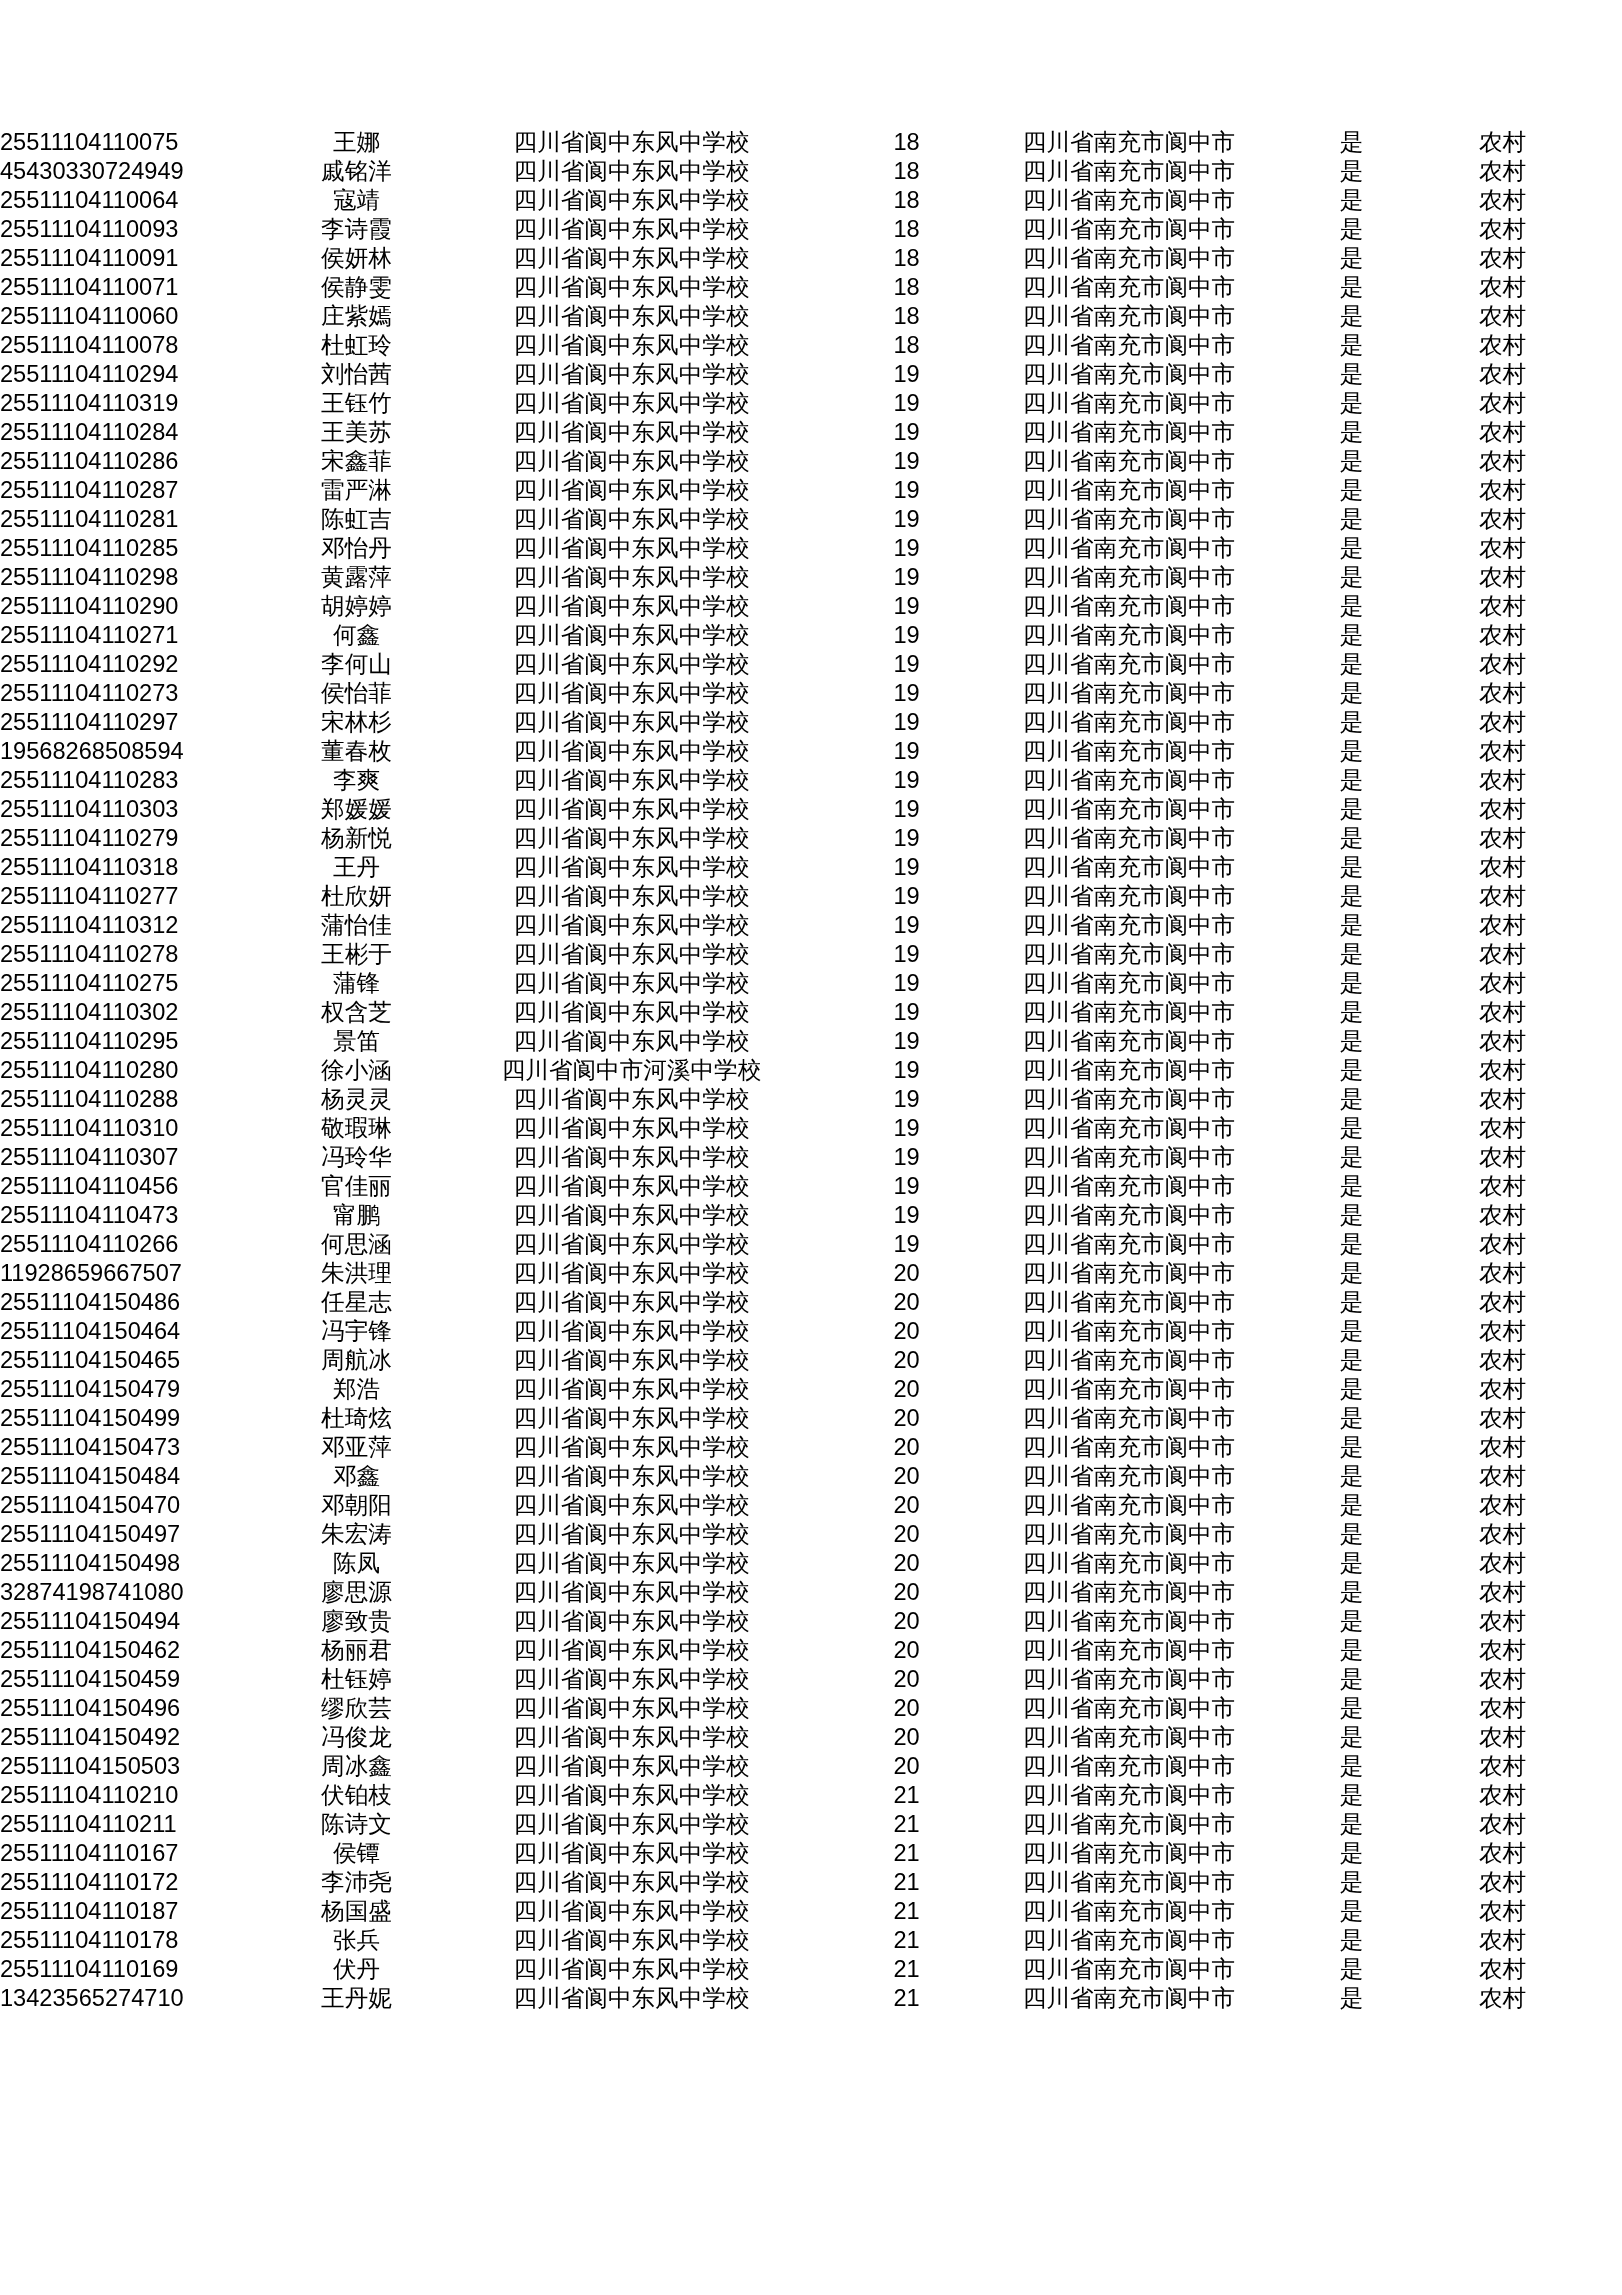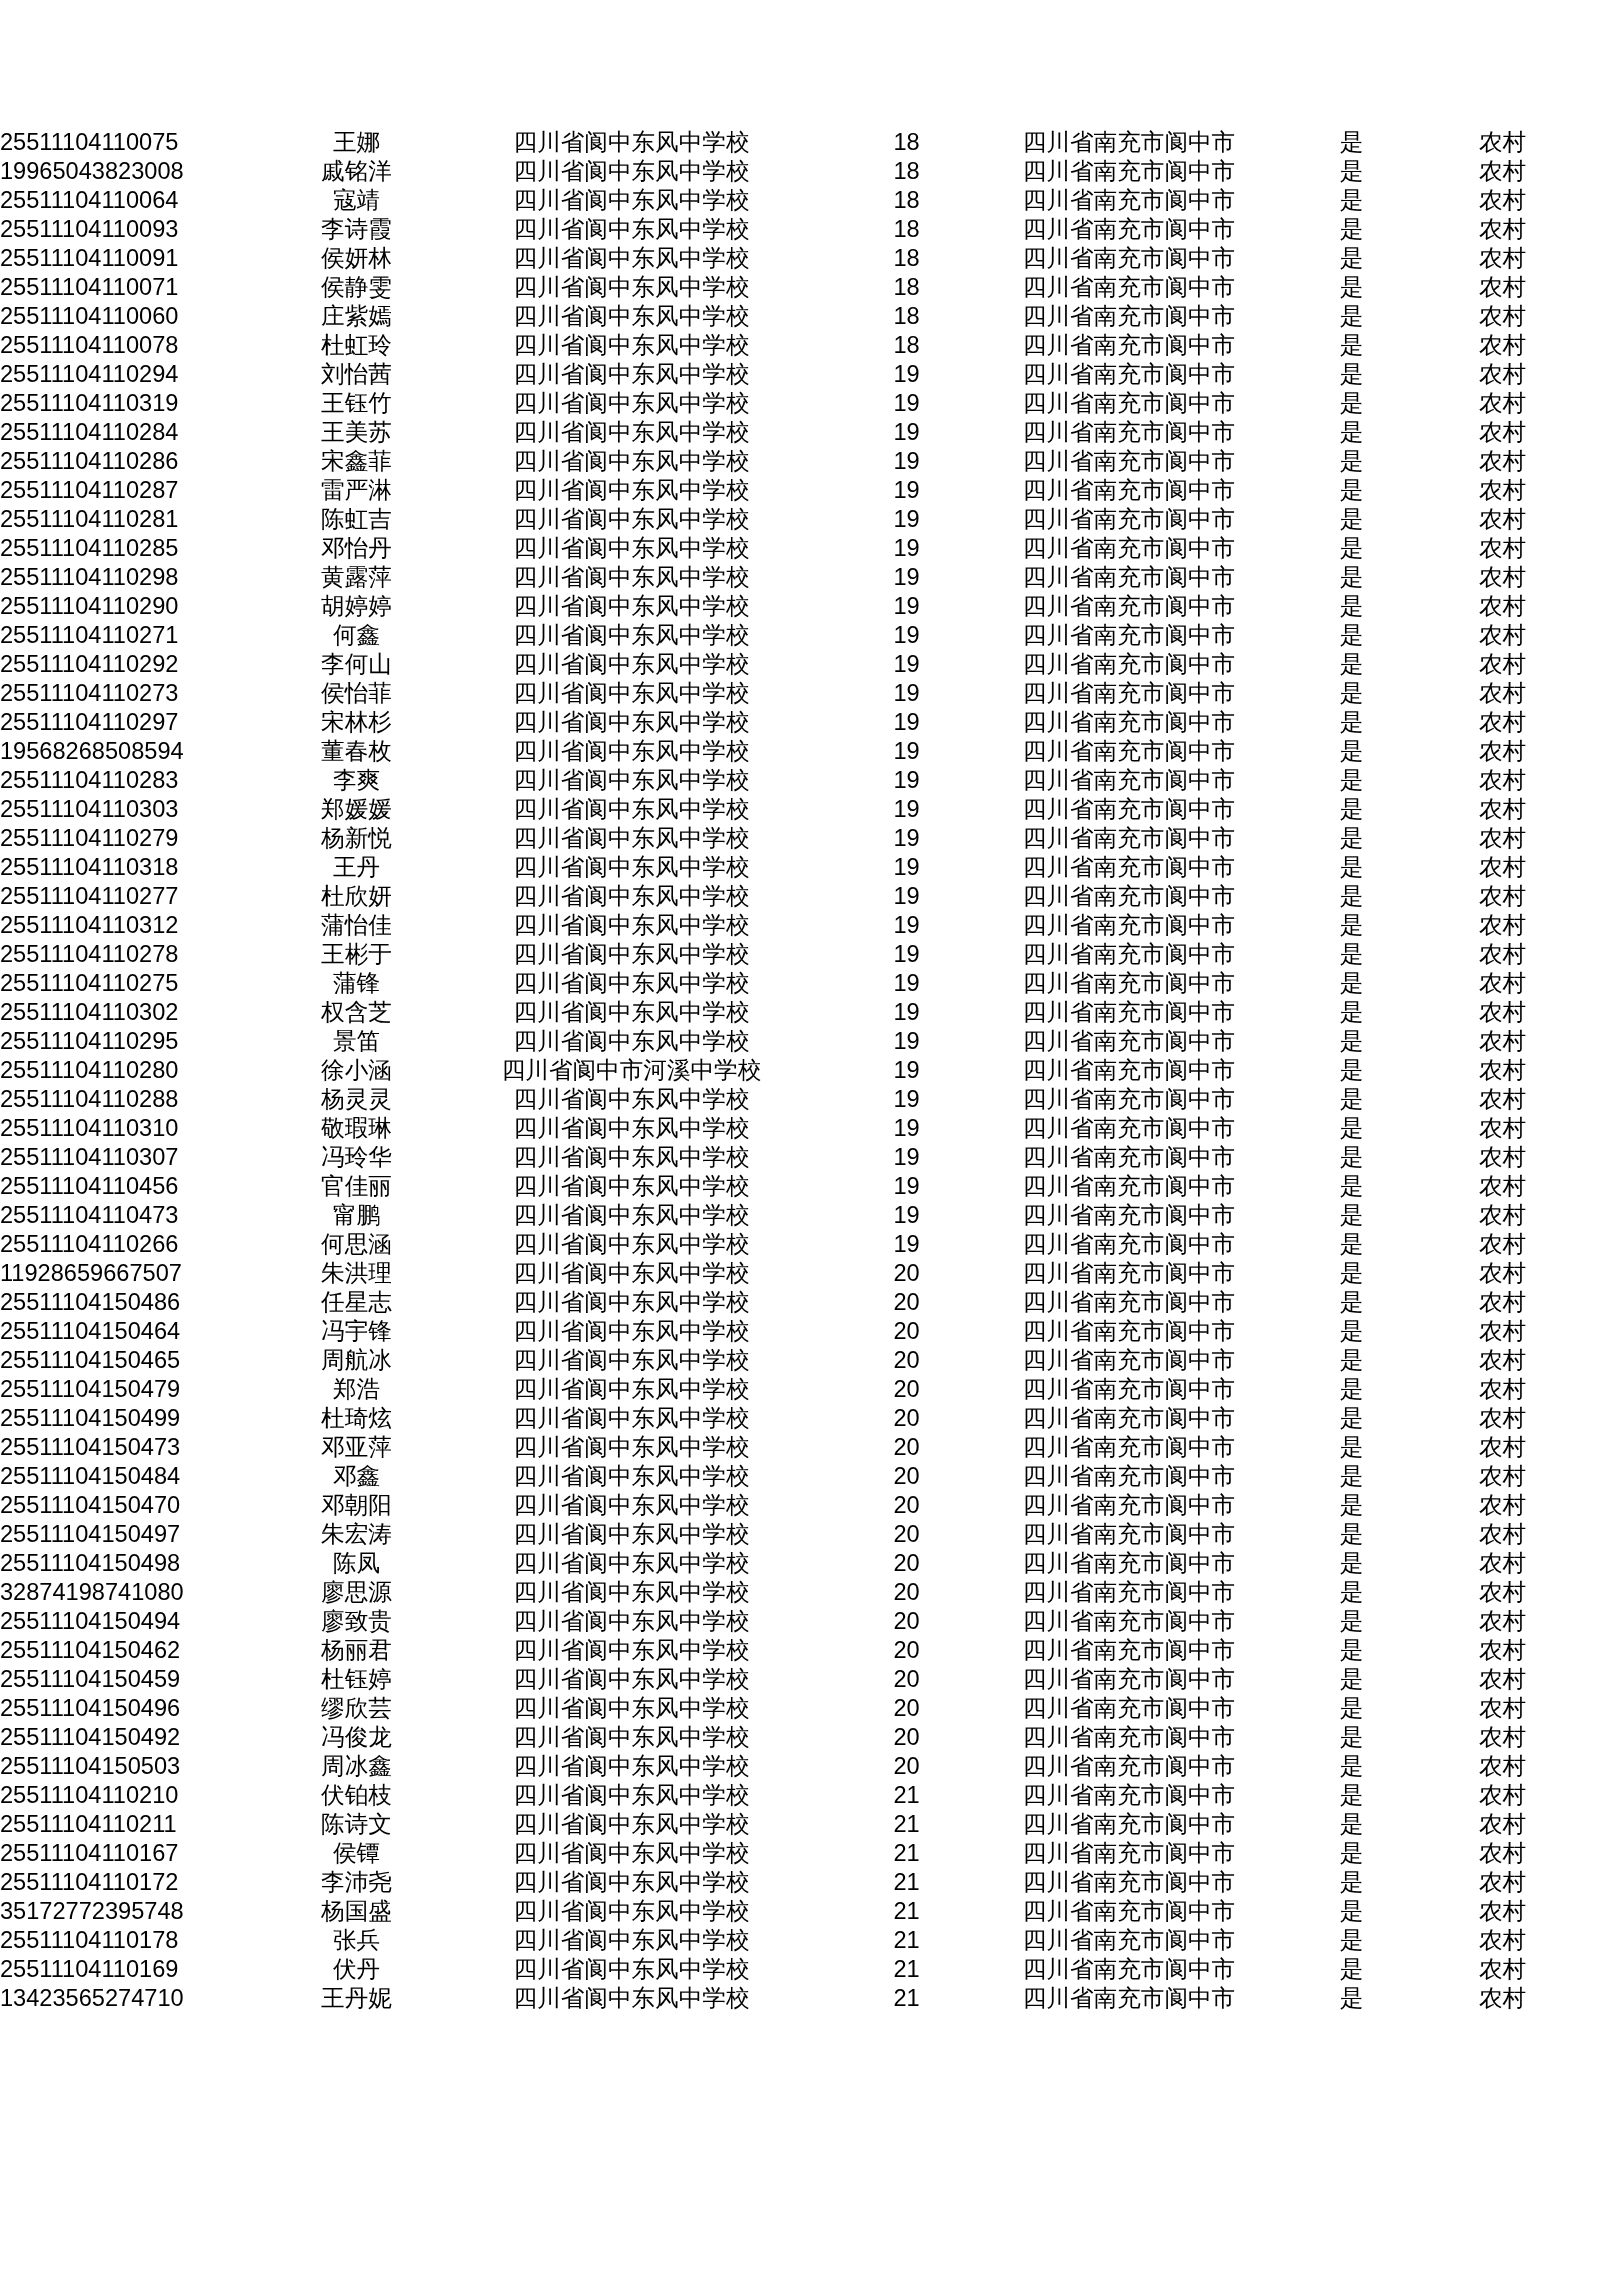--- a/index.html
+++ b/index.html
@@ -72,21 +72,21 @@
           <td class="id">25511104110075</td>
           <td class="name">王娜</td>
           <td class="school">四川省阆中东风中学校</td>
           <td class="num">18</td>
           <td class="region">四川省南充市阆中市</td>
           <td class="flag">是</td>
           <td class="type">农村</td>
           <td></td>
         </tr>
         <tr>
-          <td class="id">19965043823008</td>
+          <td class="id">45430330724949</td>
           <td class="name">戚铭洋</td>
           <td class="school">四川省阆中东风中学校</td>
           <td class="num">18</td>
           <td class="region">四川省南充市阆中市</td>
           <td class="flag">是</td>
           <td class="type">农村</td>
           <td></td>
         </tr>
         <tr>
           <td class="id">25511104110064</td>
@@ -672,21 +672,21 @@
           <td class="id">25511104110172</td>
           <td class="name">李沛尧</td>
           <td class="school">四川省阆中东风中学校</td>
           <td class="num">21</td>
           <td class="region">四川省南充市阆中市</td>
           <td class="flag">是</td>
           <td class="type">农村</td>
           <td></td>
         </tr>
         <tr>
-          <td class="id">35172772395748</td>
+          <td class="id">25511104110187</td>
           <td class="name">杨国盛</td>
           <td class="school">四川省阆中东风中学校</td>
           <td class="num">21</td>
           <td class="region">四川省南充市阆中市</td>
           <td class="flag">是</td>
           <td class="type">农村</td>
           <td></td>
         </tr>
         <tr>
           <td class="id">25511104110178</td>

